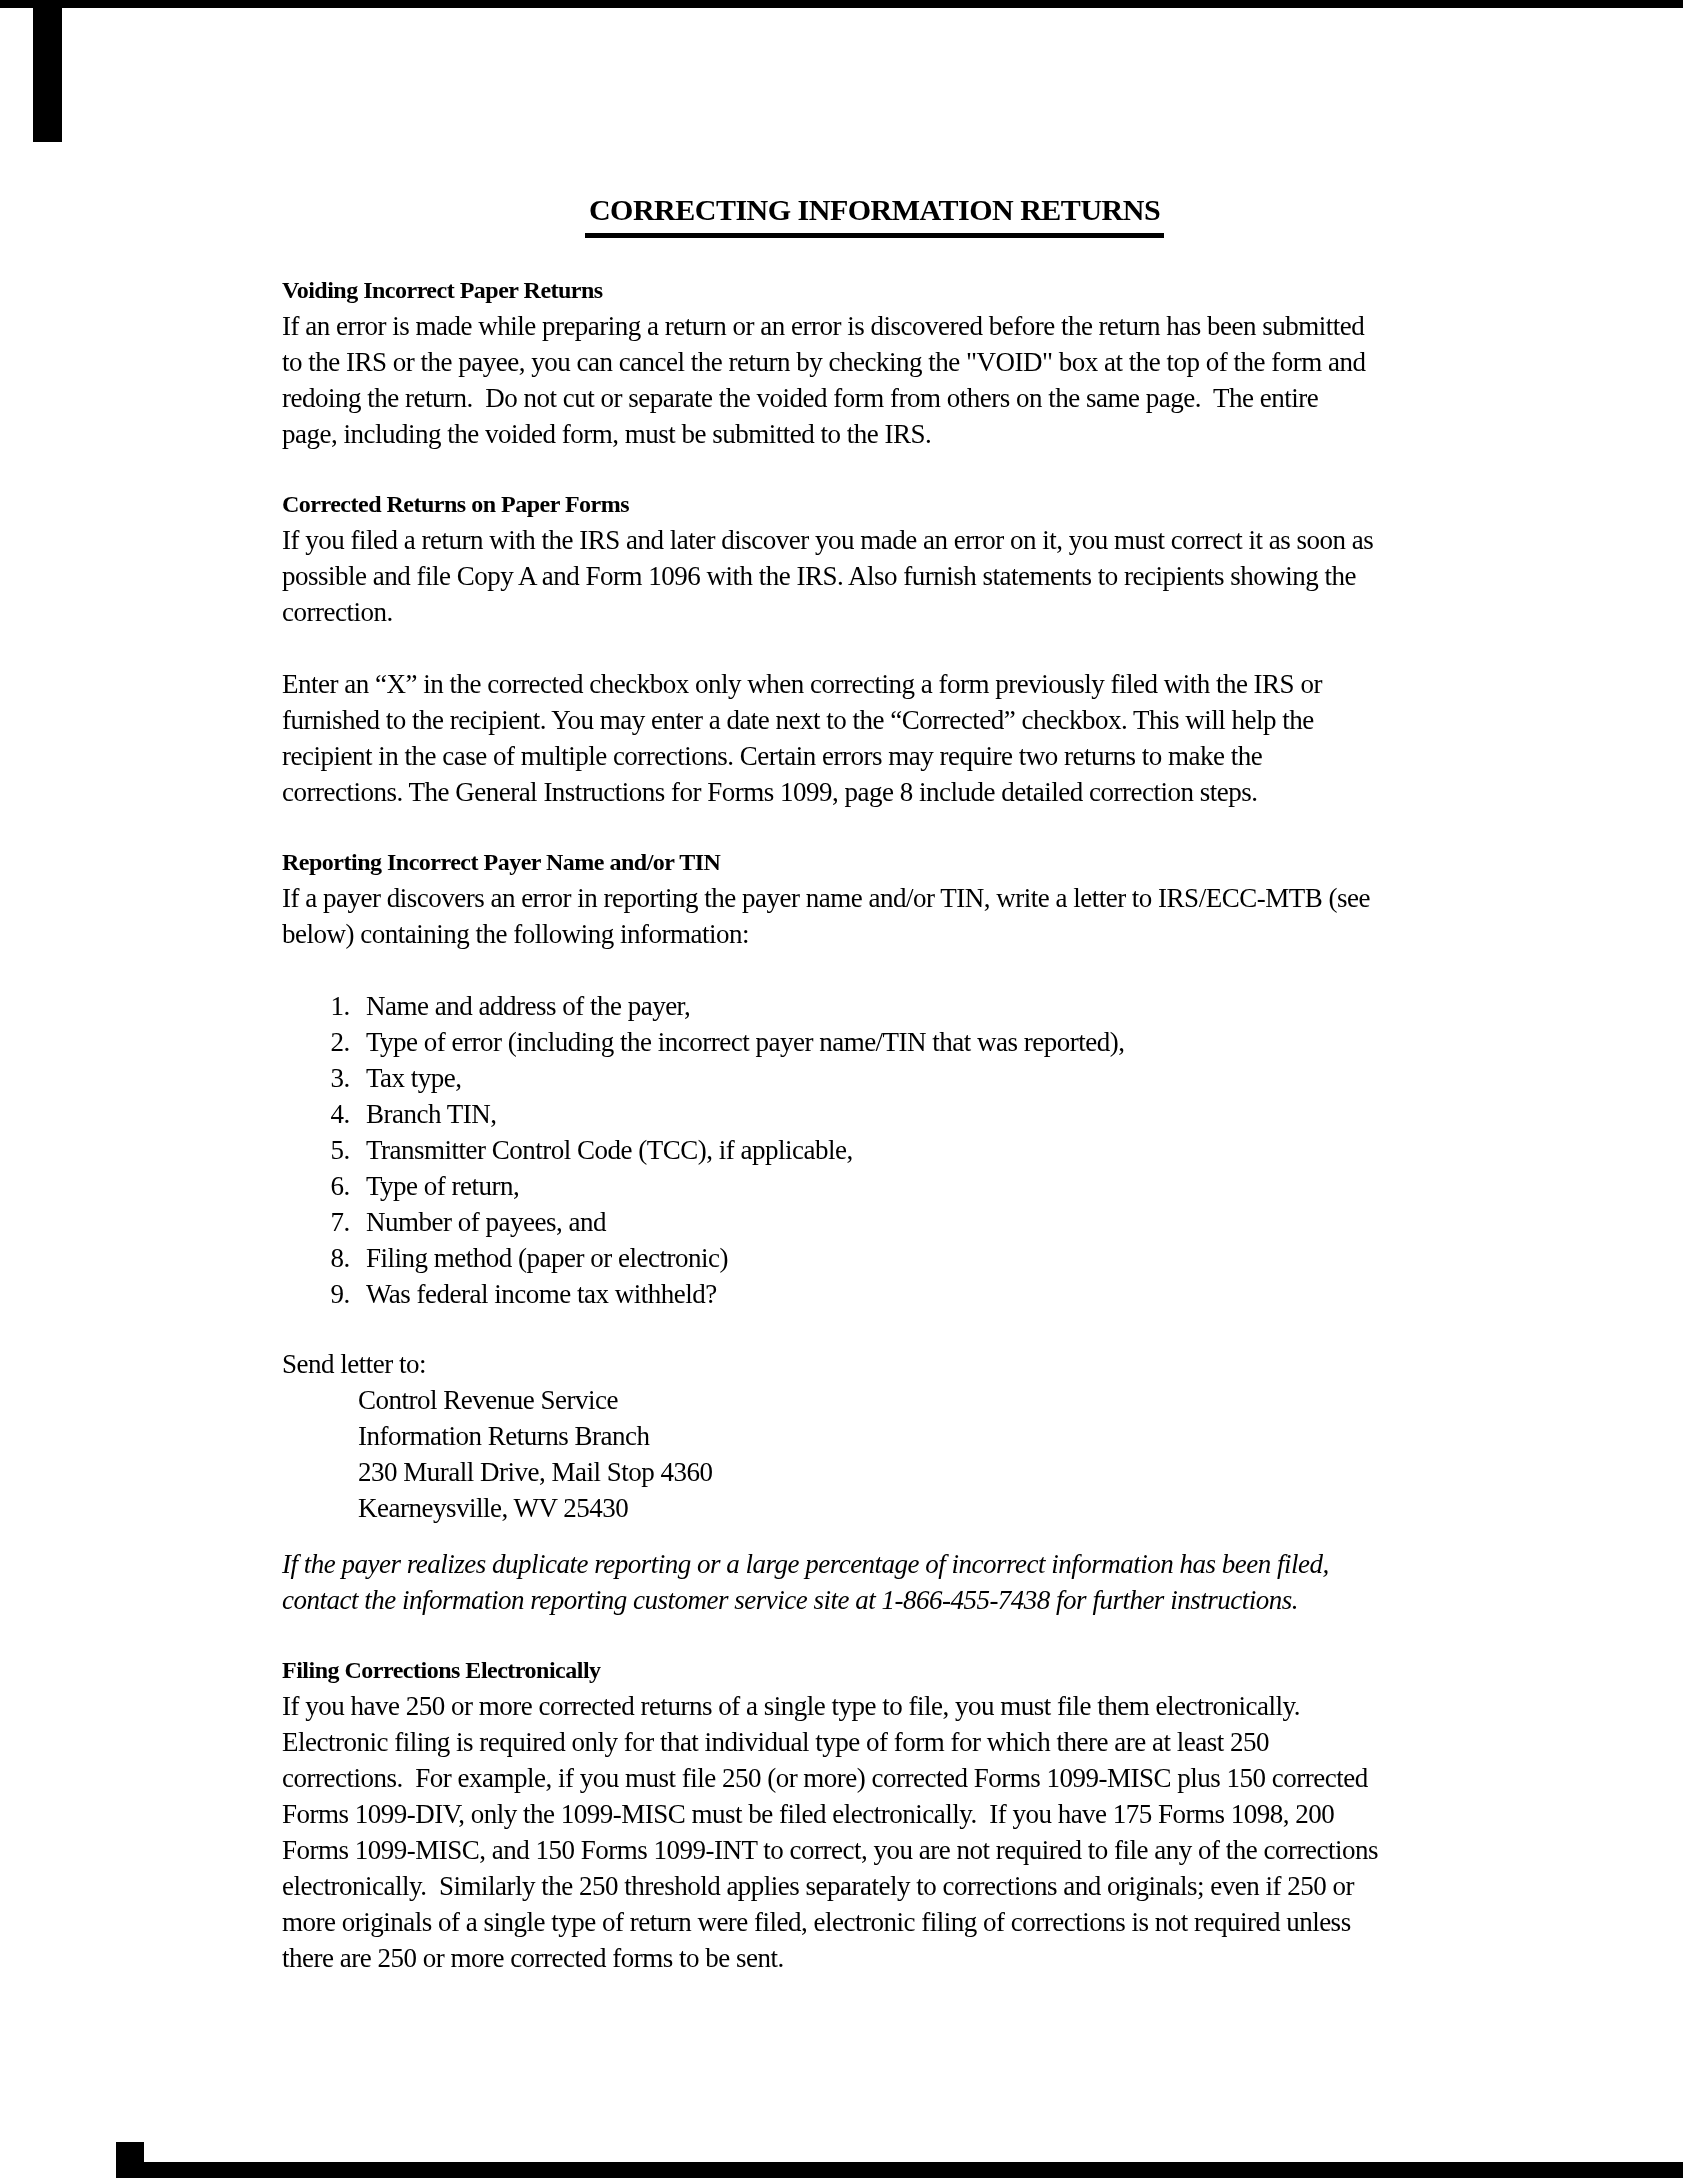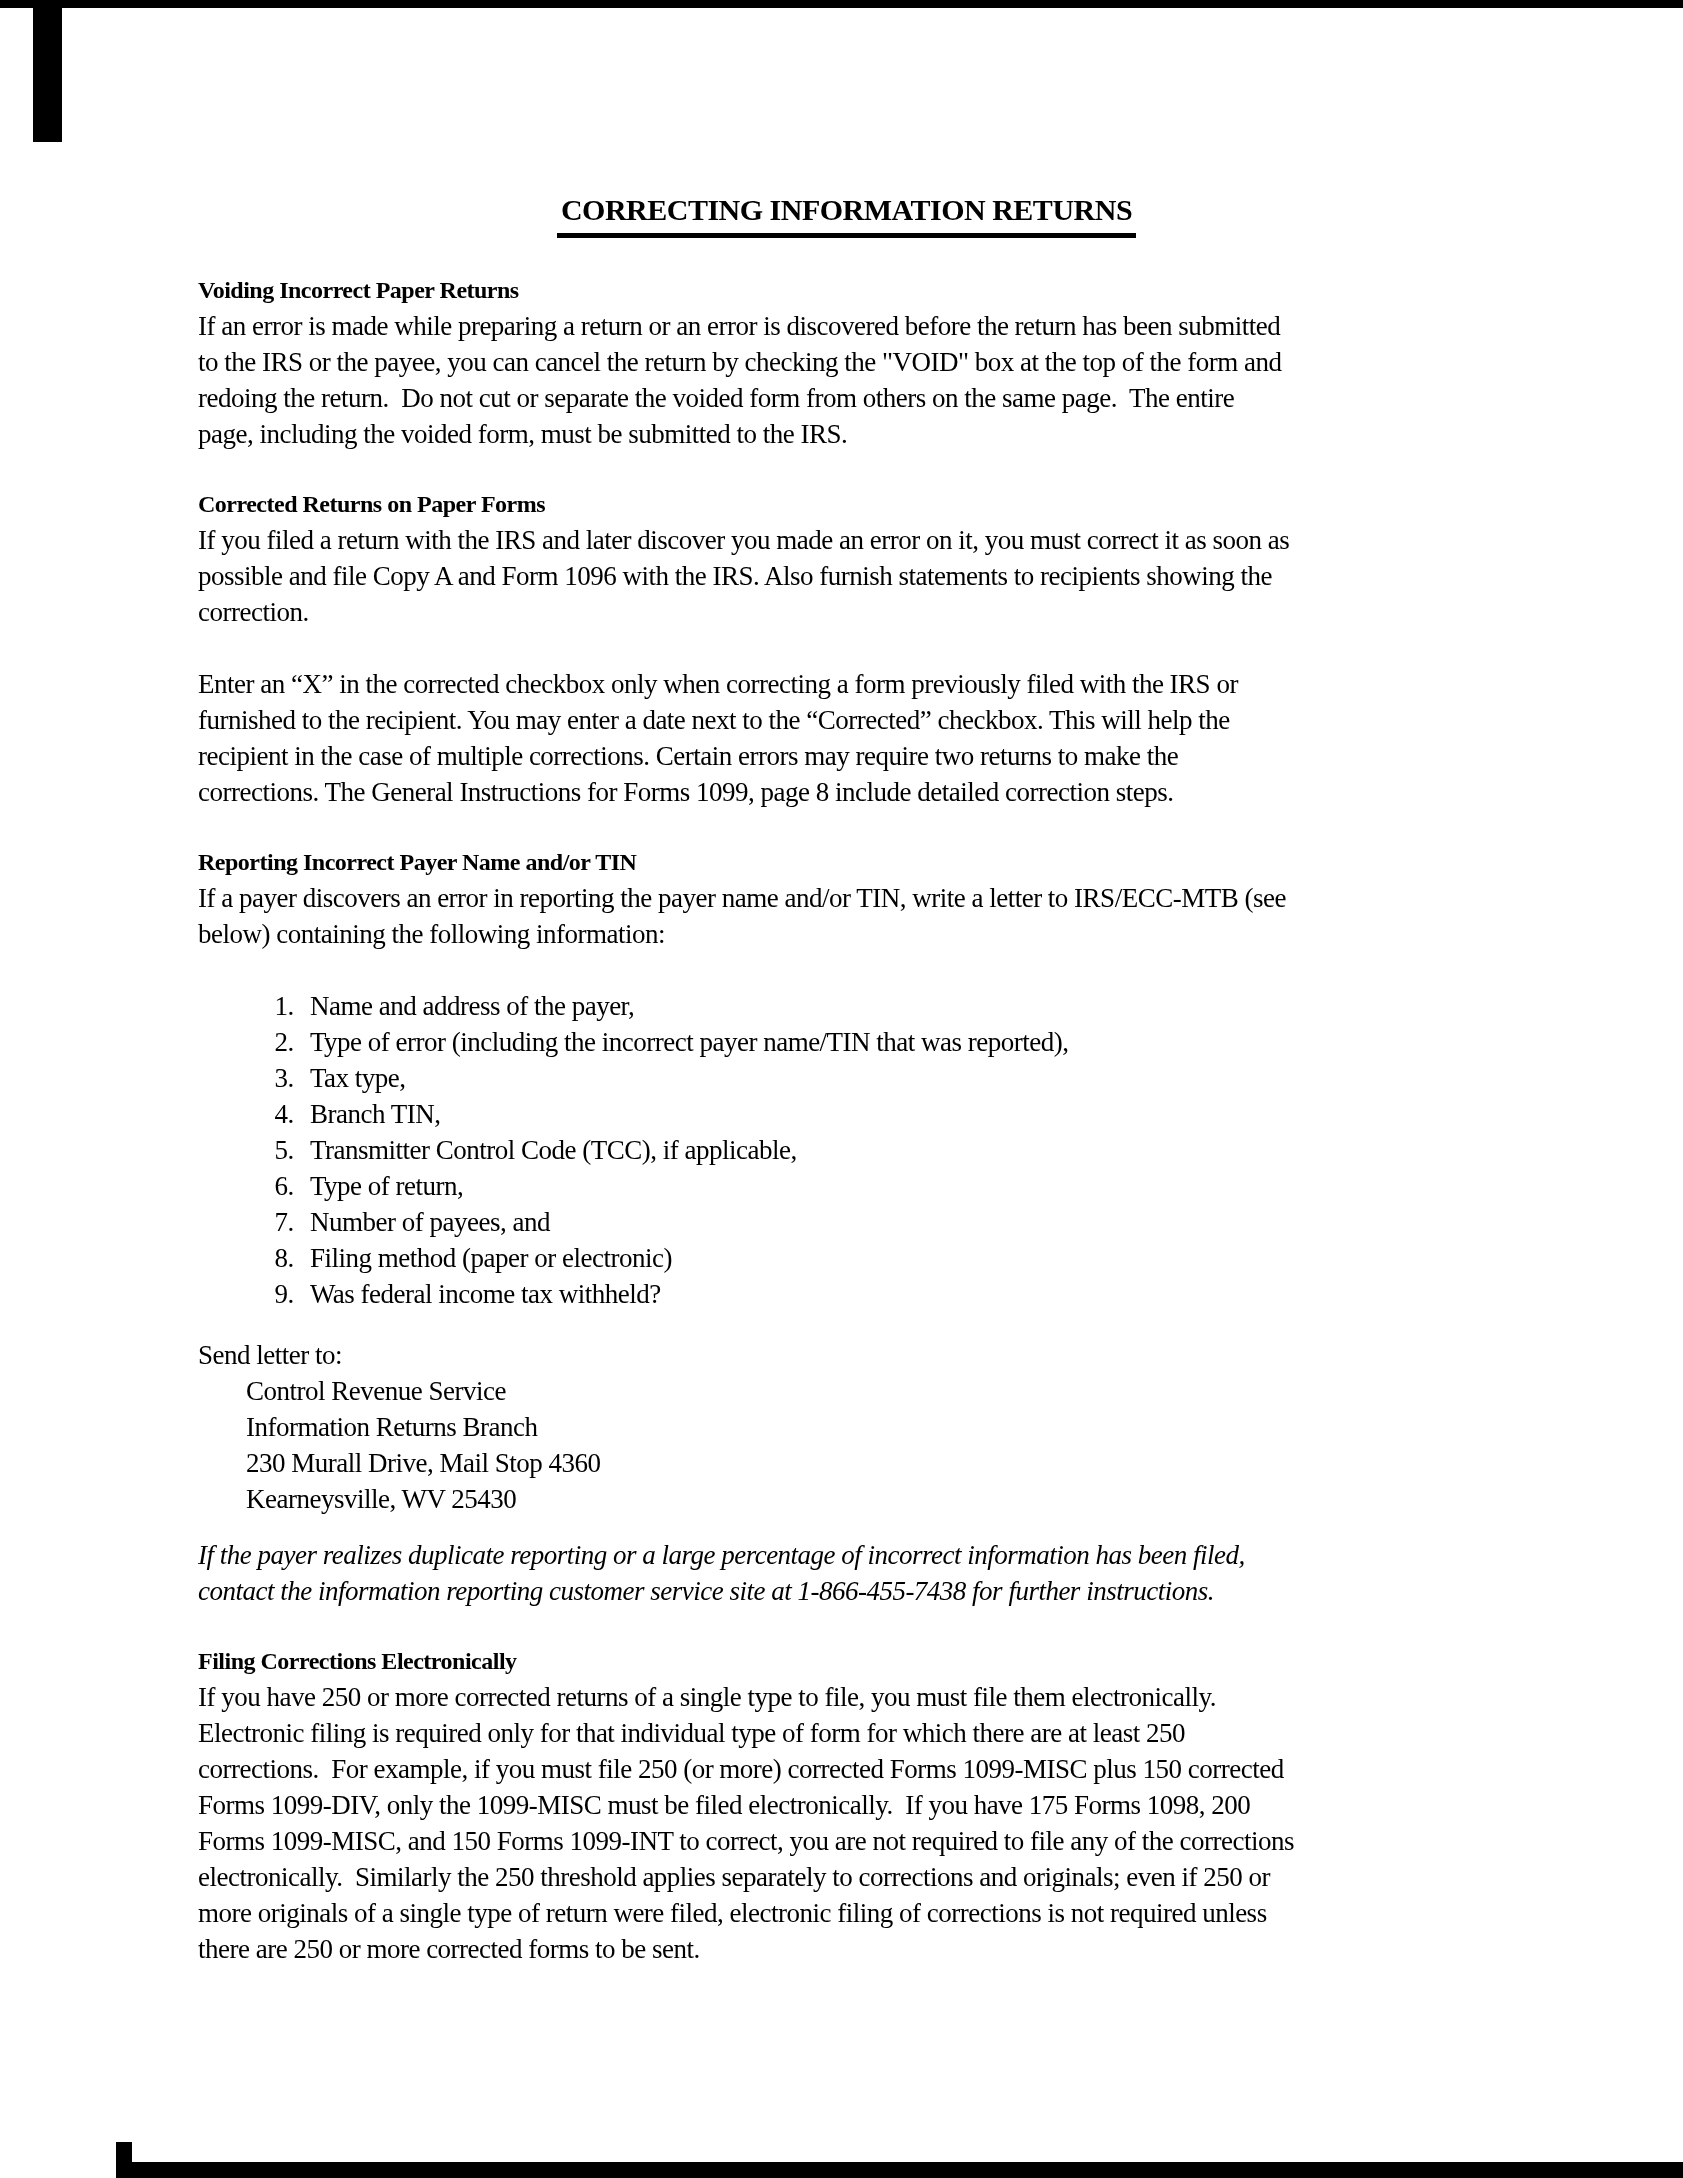--- a/index.html
+++ b/index.html
@@ -1,15 +1,15 @@
 <!DOCTYPE html>
 <html><head>
 <meta charset="utf-8">
 <style>
-  * { box-sizing: border-box; }
+  * { box-sizing: border-box; padding-left: 28px; }
   html, body { margin: 0; padding: 0; background: #ffffff; }
   .page {
     position: relative;
     width: 1683px;
     height: 2178px;
     background: #ffffff;
     overflow: hidden;
     font-family: "Liberation Serif", "DejaVu Serif", serif;
     color: #000000;
   }
@@ -45,21 +45,21 @@
     letter-spacing: -0.5px;
   }
   p { margin: 0; white-space: pre-wrap; }
   p.gap-above { margin-top: 36px; }
   ol {
     margin: 36px 0 0 0;
     padding-left: 102px;
     list-style: decimal outside;
   }
   ol li { padding-left: 10px; line-height: 36px; }
-  .send-letter { margin-top: 25px; }
+  .send-letter { margin-top: 34px; }
   .address { margin-left: 48px; }
   .address .address-line { line-height: 36px; white-space: pre-wrap; }
   .closing { margin-top: 20px; font-style: italic; }
 </style>
 </head>
 <body>
 
 <div class="page">
 
   <div class="artifact top-edge"></div>

